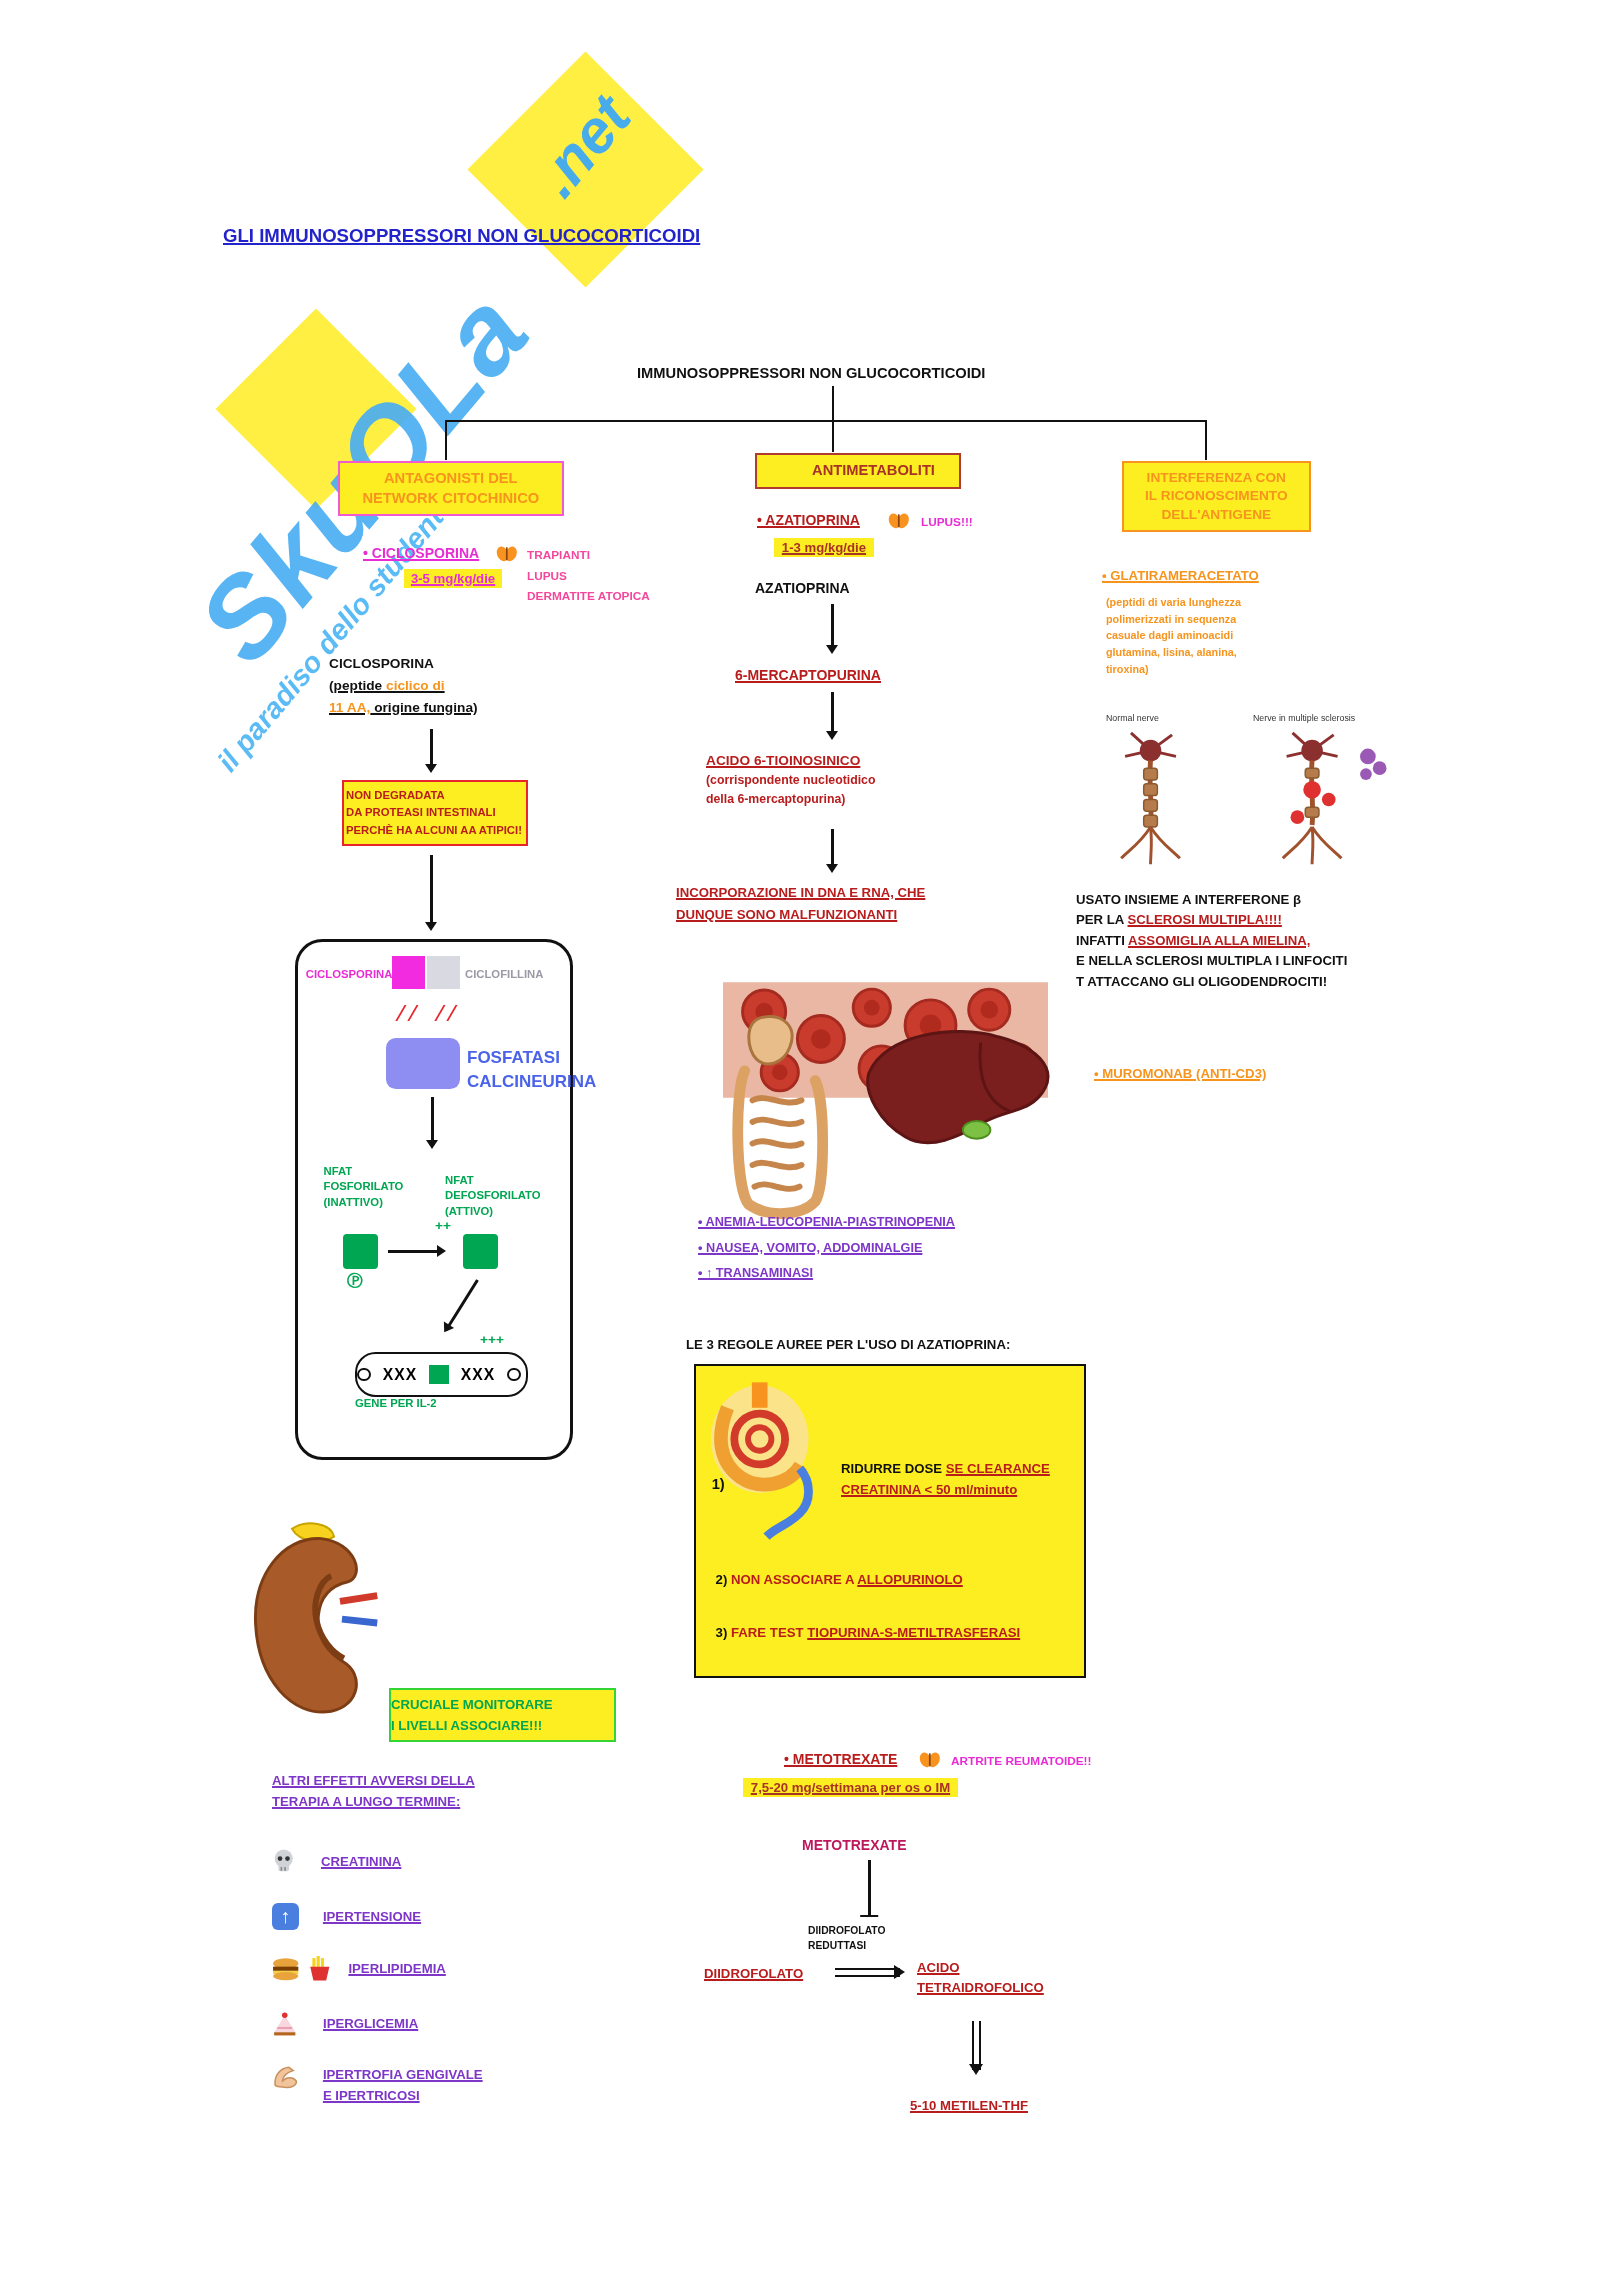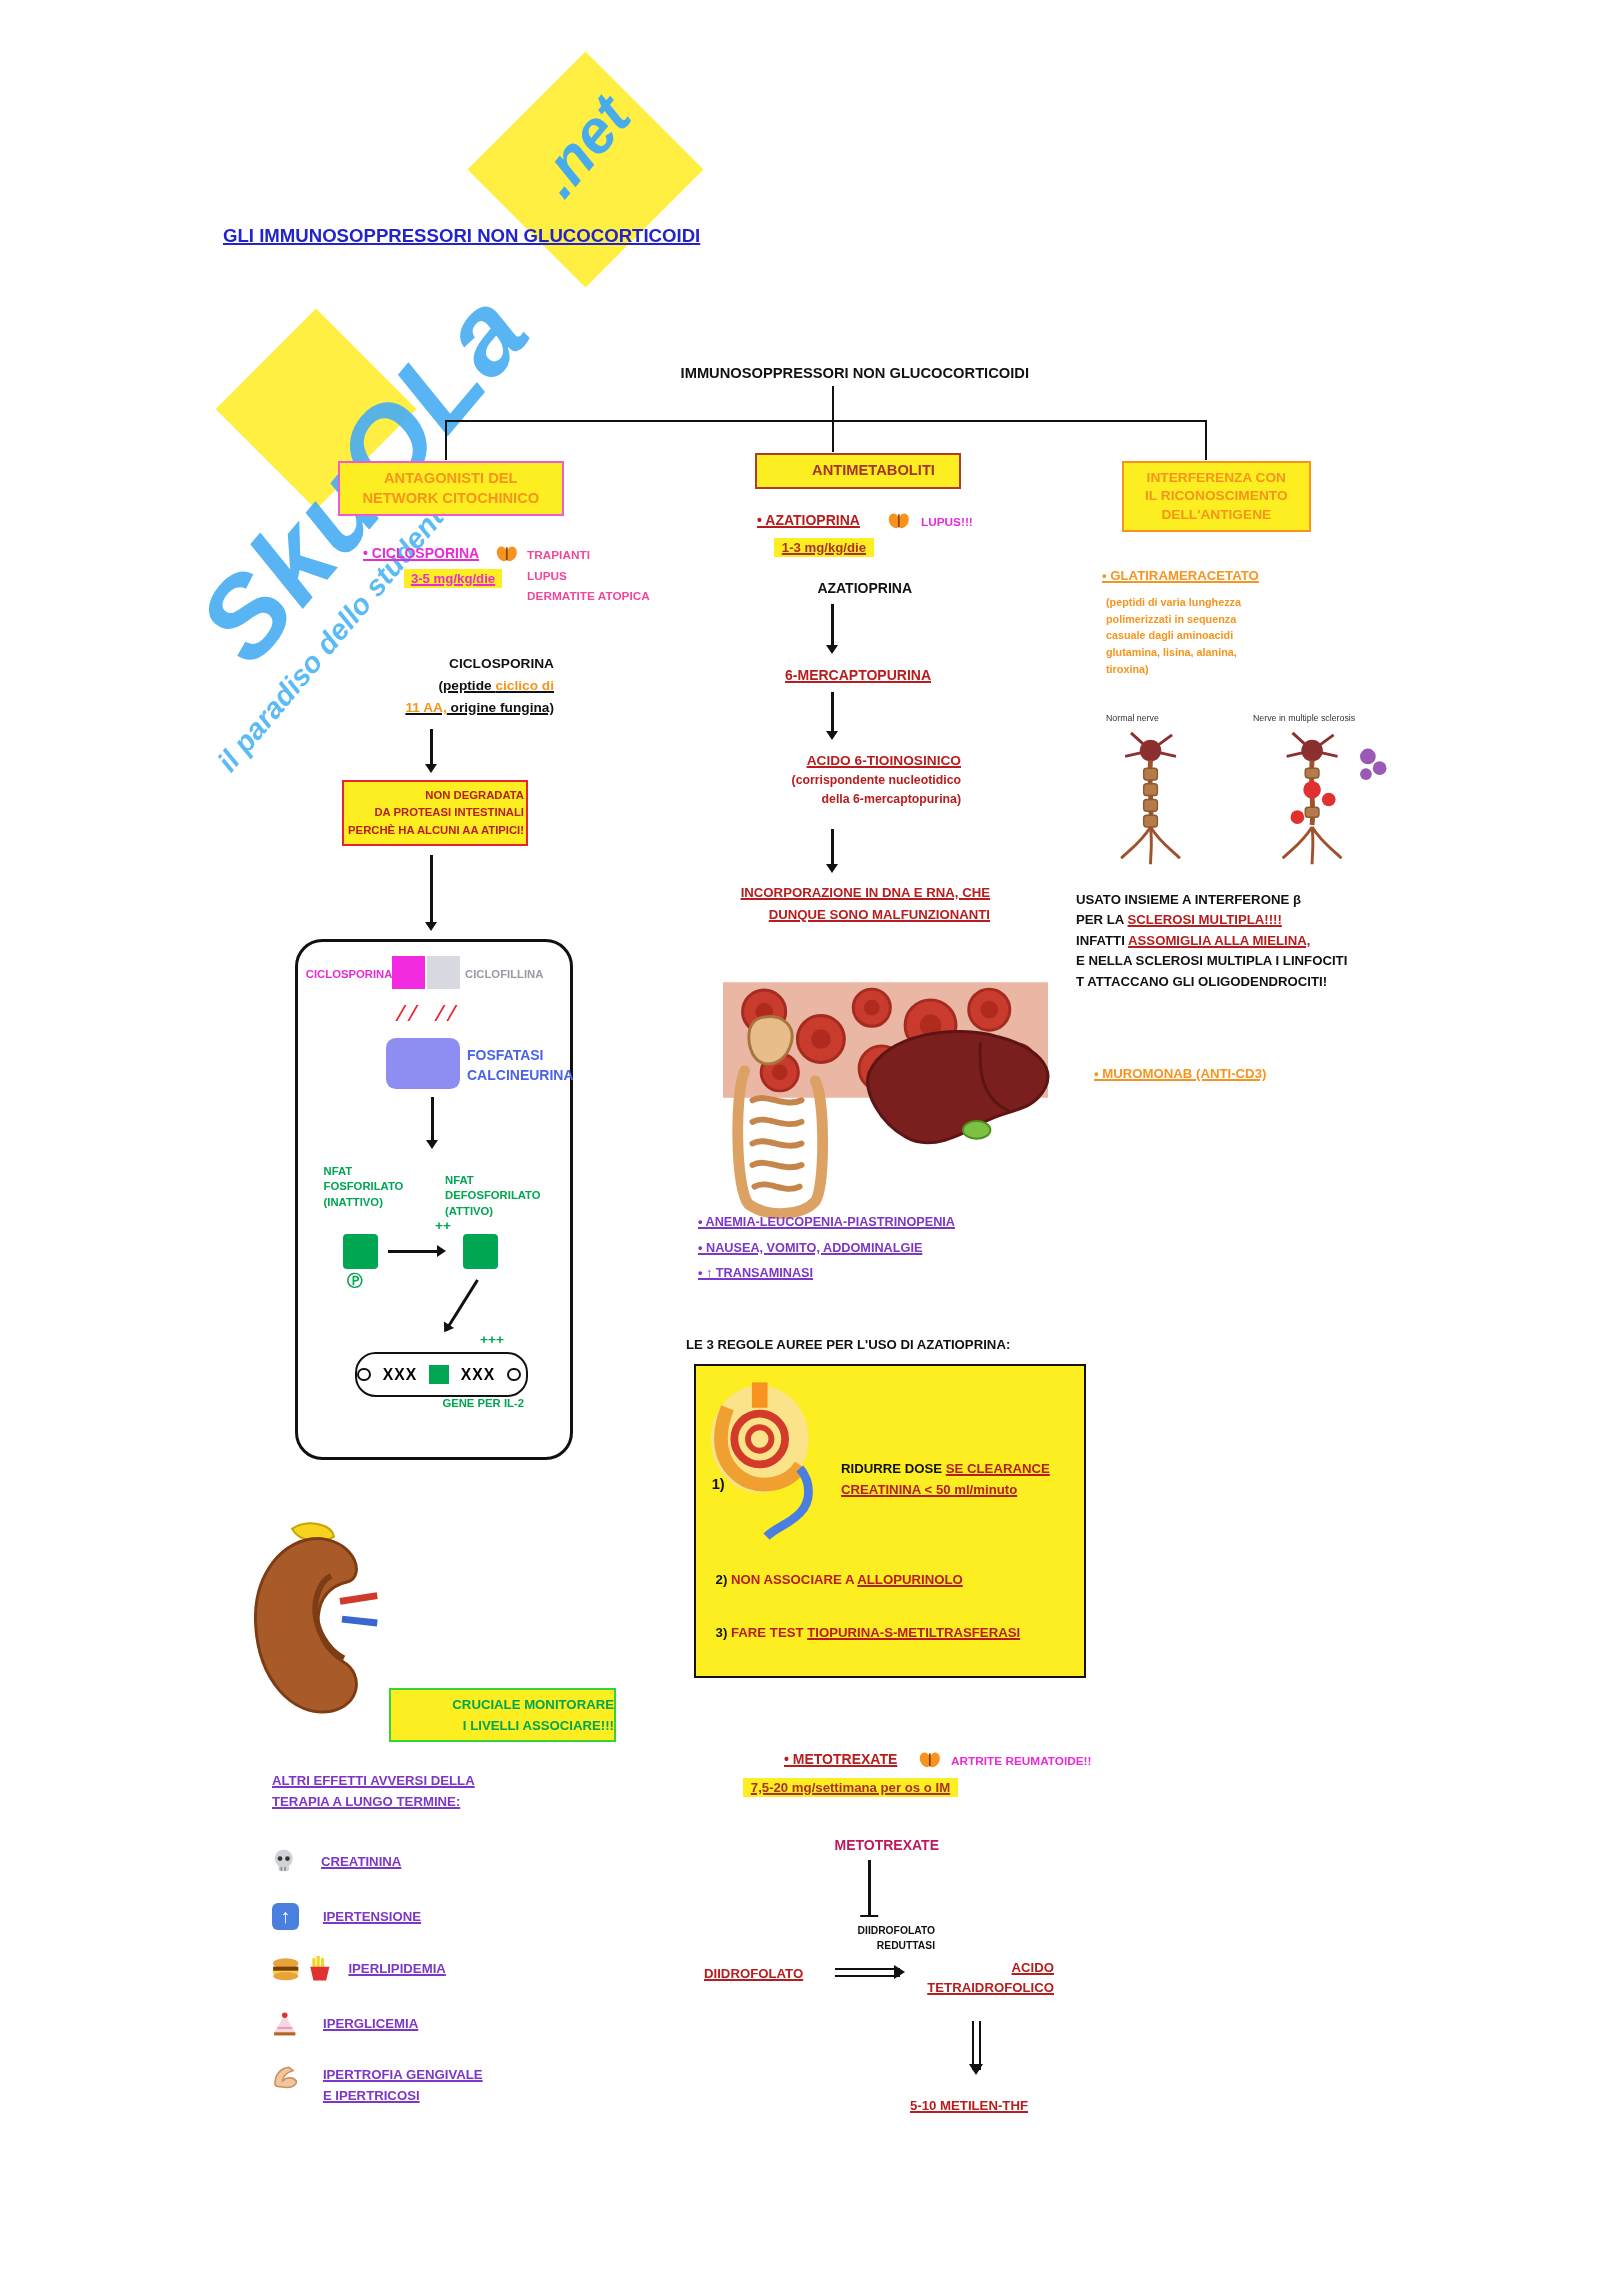--- a/index.html
+++ b/index.html
@@ -1,21 +1,21 @@
 <!DOCTYPE html>
 <html><head>
 <meta charset="utf-8">
 <style>
   html,body{margin:0;padding:0;background:#fff;}
   body{width:1621px;height:2293px;font-family:"Liberation Sans",sans-serif;overflow:hidden;}
   #canvas{position:relative;width:1621px;height:2293px;background:#fff;}
   .abs{position:absolute;}
   .b{font-weight:700;}
   .pre{white-space:pre-line;}
-  .ctr{text-align:right;}
+  .ctr{text-align:left;}
   .u{text-decoration:underline;text-decoration-thickness:2px;}
   .c-orange{color:#f7941d;}
   .c-red{color:#b91c1c;}
   .c-darkred{color:#a93226;}
   .c-magenta{color:#e82bd4;}
   .c-pink{color:#f4479c;}
   .c-purple{color:#7d36c8;}
   .c-green{color:#00a651;}
   .c-blue{color:#2323cc;}
   .c-gray{color:#9a9aa6;}
@@ -122,21 +122,21 @@
   <div class="abs" style="left:295px;top:939px;width:272px;height:515px;border:3.4px solid #111;border-radius:27.4px;">
     <div class="abs b c-magenta" style="left:7.8px;top:25.5px;font-size:11.3px;">CICLOSPORINA</div>
     <div class="abs" style="left:94px;top:13.7px;width:33px;height:33px;background:#f32be0;"></div>
     <div class="abs" style="left:129px;top:13.7px;width:33px;height:33px;background:#d9d9e2;"></div>
     <div class="abs b c-gray" style="left:167px;top:25.5px;font-size:11.3px;">CICLOFILLINA</div>
 
     <div class="inh-mark" style="left:102px;top:63px;"></div>
     <div class="inh-mark" style="left:141px;top:63px;"></div>
 
     <div class="abs" style="left:88px;top:96px;width:74px;height:51px;background:#8e8ef2;border-radius:9.8px;"></div>
-    <div class="abs b pre" style="left:169px;top:104px;font-size:14px;color:#4a63e8;line-height:1.4;">FOSFATASI
+    <div class="abs b pre" style="left:169px;top:104px;font-size:17px;color:#4a63e8;line-height:1.4;">FOSFATASI
 CALCINEURINA</div>
 
     <div class="arrow-d" style="left:133px;top:155px;height:49px;"></div>
 
     <div class="abs b pre c-green" style="left:25.5px;top:222px;font-size:11.3px;line-height:1.35;">NFAT
 FOSFORILATO
 (INATTIVO)</div>
     <div class="abs b pre c-green" style="left:147px;top:231px;font-size:11.3px;line-height:1.35;">NFAT
 DEFOSFORILATO
 (ATTIVO)</div>

